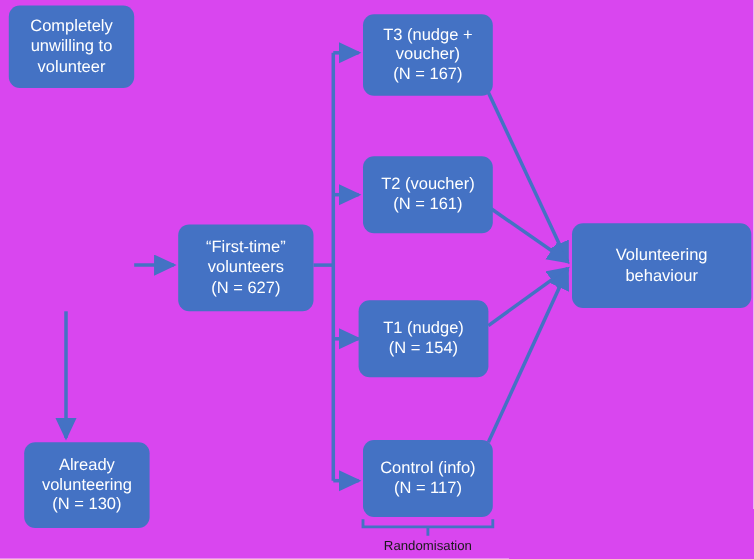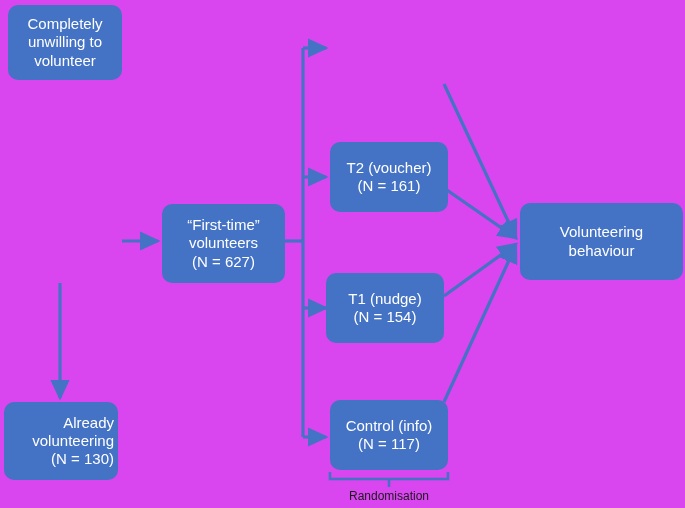--- a/index.html
+++ b/index.html
@@ -88,32 +88,37 @@
     <line x1="389" y1="479" x2="389" y2="487" stroke="#4472C4" stroke-width="2.6"></line>
   </svg>
 
   <div class="node" style="left:8px; top:5px; width:114px; height:75px;">
     <span class="node-text">Completely
 unwilling to
 volunteer</span>
   </div>
 
 
-  <div class="node" style="left:4px; top:402px; width:114px; height:78px;text-align:right;">
+  <div class="node" style="left:22px; top:402px; width:114px; height:78px;">
     <span class="node-text">Already
 volunteering
 (N = 130)</span>
   </div>
 
   <div class="node" style="left:162px; top:204px; width:123px; height:79px;justify-content:flex-end;">
     <span class="node-text">“First-time”
 volunteers
 (N = 627)</span>
   </div>
 
+  <div class="node" style="left:330px; top:13px; width:118px; height:74px;">
+    <span class="node-text">T3 (nudge +
+voucher)
+(N = 167)</span>
+  </div>
 
   <div class="node" style="left:330px; top:142px; width:118px; height:70px;">
     <span class="node-text">T2 (voucher)
 (N = 161)</span>
   </div>
 
   <div class="node" style="left:326px; top:273px; width:118px; height:70px;">
     <span class="node-text">T1 (nudge)
 (N = 154)</span>
   </div>

